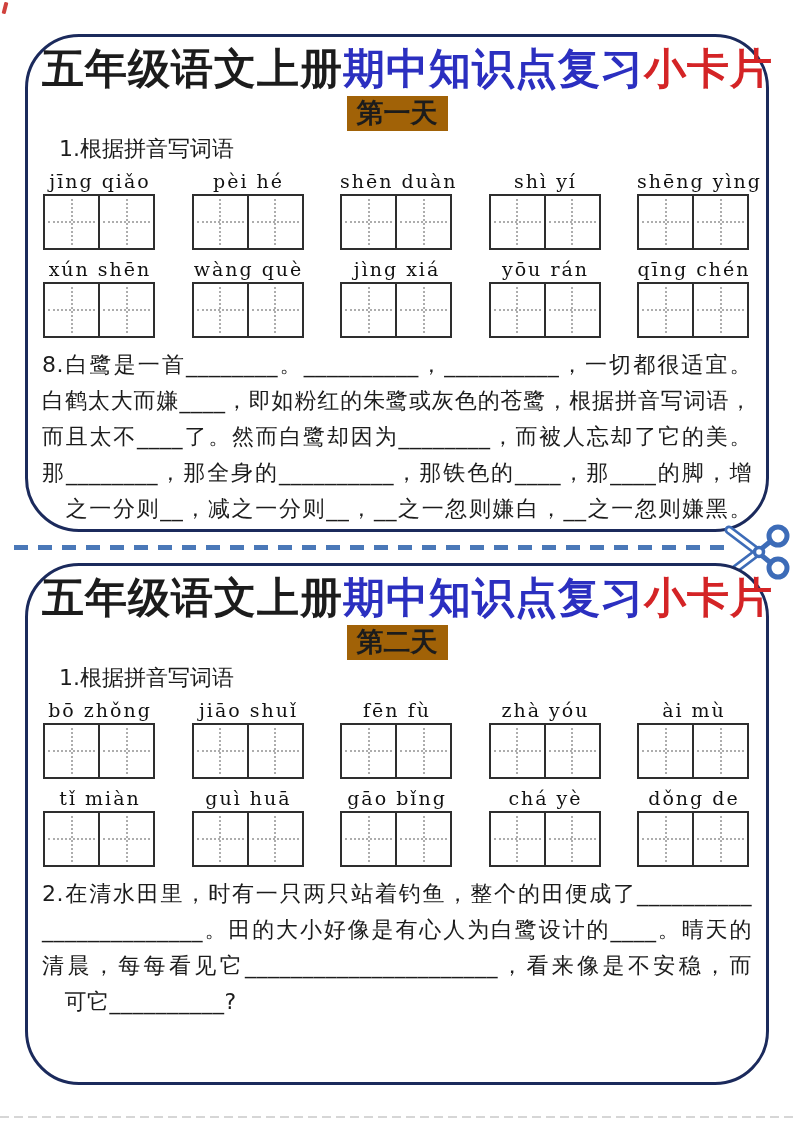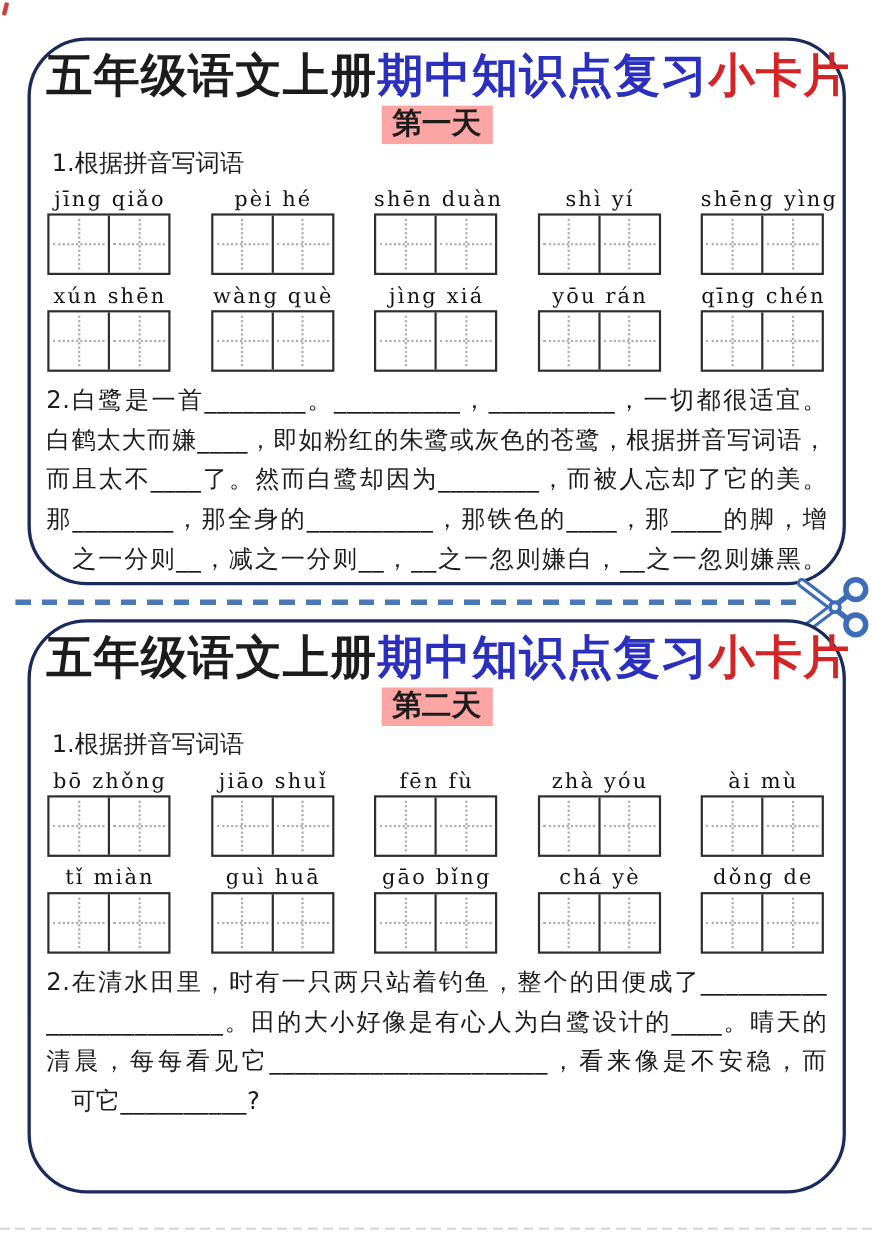--- a/index.html
+++ b/index.html
@@ -33,28 +33,28 @@
     line-height: 48px;
     white-space: nowrap;
   }
   .t-black { color: #1c1c1c; }
   .t-blue  { color: #2b2fc0; }
   .t-red   { color: #d42426; }
 
   .day-wrap { text-align: center; margin: 3px 0 4px 0; }
   .day-badge {
     display: inline-block;
-    background: #fca5a5;
+    background: #a16207;
     font-size: 27px;
     font-weight: bold;
     padding: 2px 10px 3px 10px;
     line-height: 30px;
   }
 
-  .sec-label { font-size: 22px; line-height: 28px; margin: 2px 0 6px 5px; }
+  .sec-label { font-size: 22px; line-height: 28px; margin: 2px 0 6px 17px; }
 
   
   .grid-row {
     display: flex;
     justify-content: space-between;
     margin: 0 1px 7px 1px;
   }
   .word-block { width: 114px; display: flex; flex-direction: column; }
   .pinyin {
     font-family: "DejaVu Serif", serif;
@@ -198,21 +198,21 @@
         </div>
         <div class="word-block">
           <div class="pinyin">qīng chén</div>
           <div class="wbox">
             <div class="wcell"></div>
             <div class="wcell"></div>
           </div>
         </div>
       </div>
     <div class="passage">
-        <div class="pline">2.白鹭是一首________。__________，__________，一切都很适宜。</div>
+        <div class="pline">8.白鹭是一首________。__________，__________，一切都很适宜。</div>
         <div class="pline">白鹤太大而嫌____，即如粉红的朱鹭或灰色的苍鹭，根据拼音写词语，</div>
         <div class="pline">而且太不____了。然而白鹭却因为________，而被人忘却了它的美。</div>
         <div class="pline">那________，那全身的__________，那铁色的____，那____的脚，增</div>
         <div class="pline">　之一分则__，减之一分则__，__之一忽则嫌白，__之一忽则嫌黑。</div>
       </div>
   </section>
 
   <div class="cut-line">
     <div class="dashes"></div>
     <svg class="scissors" width="72" height="58" viewBox="0 0 72 58" fill="none">

